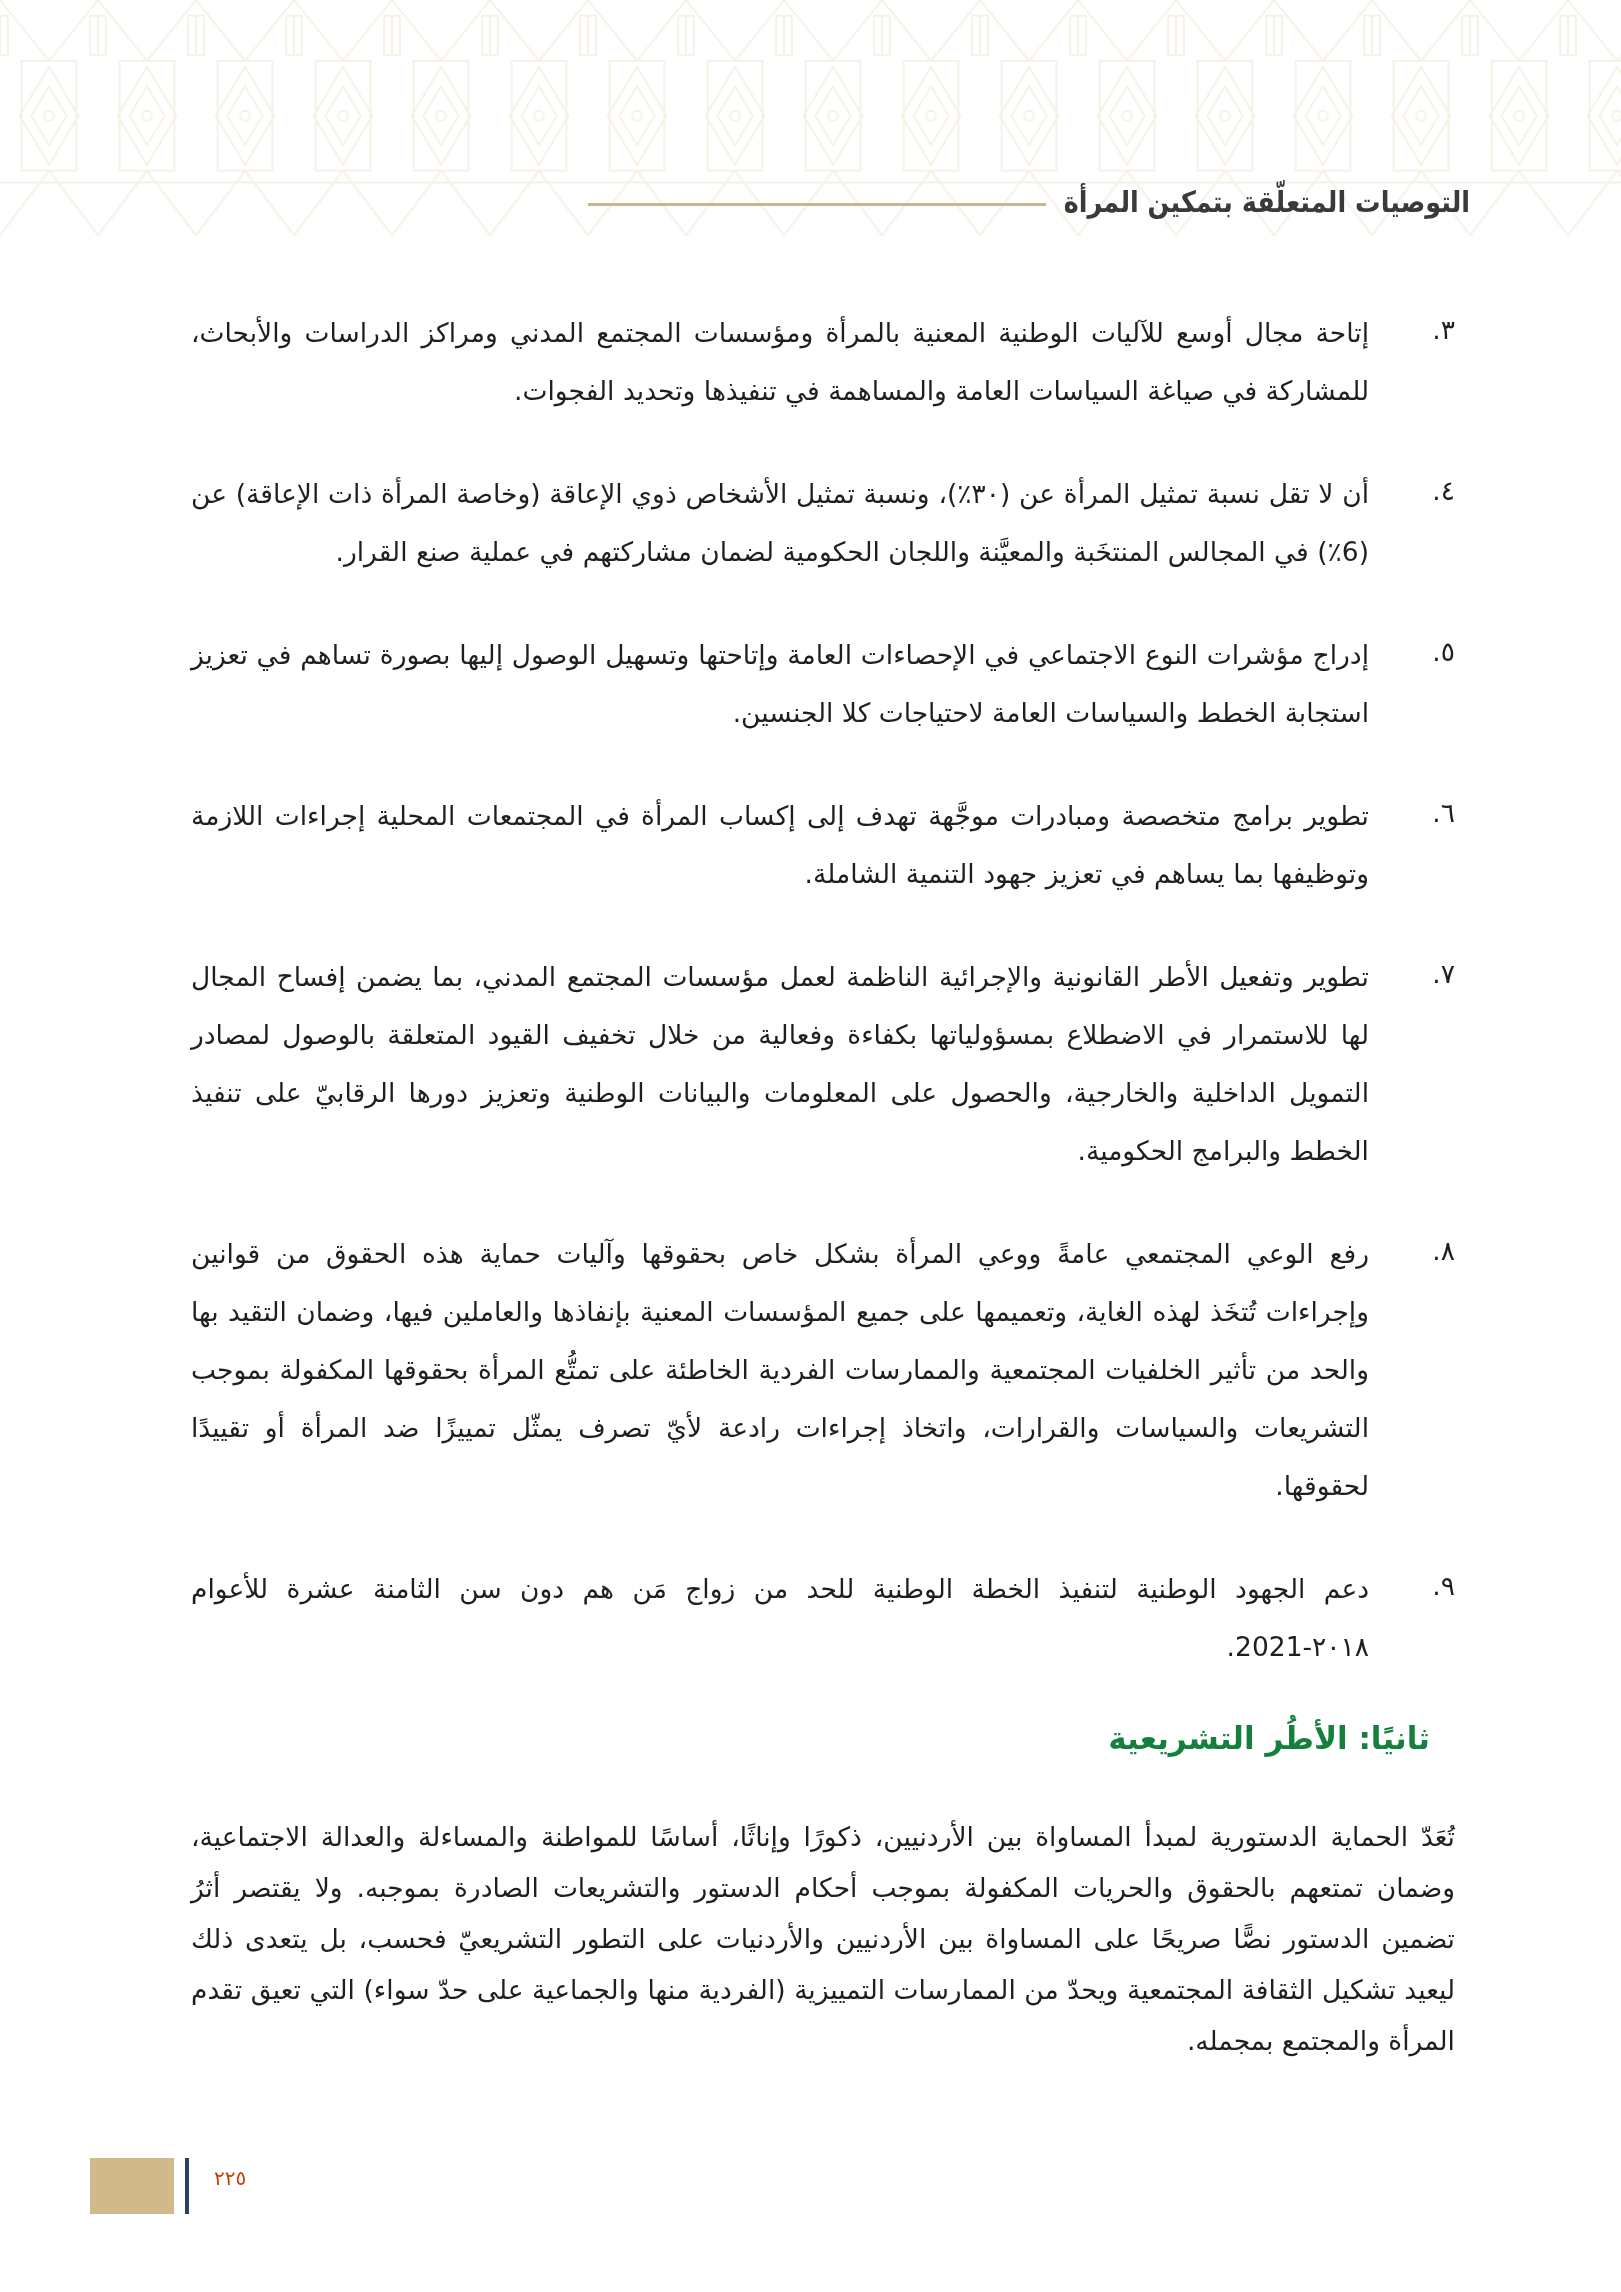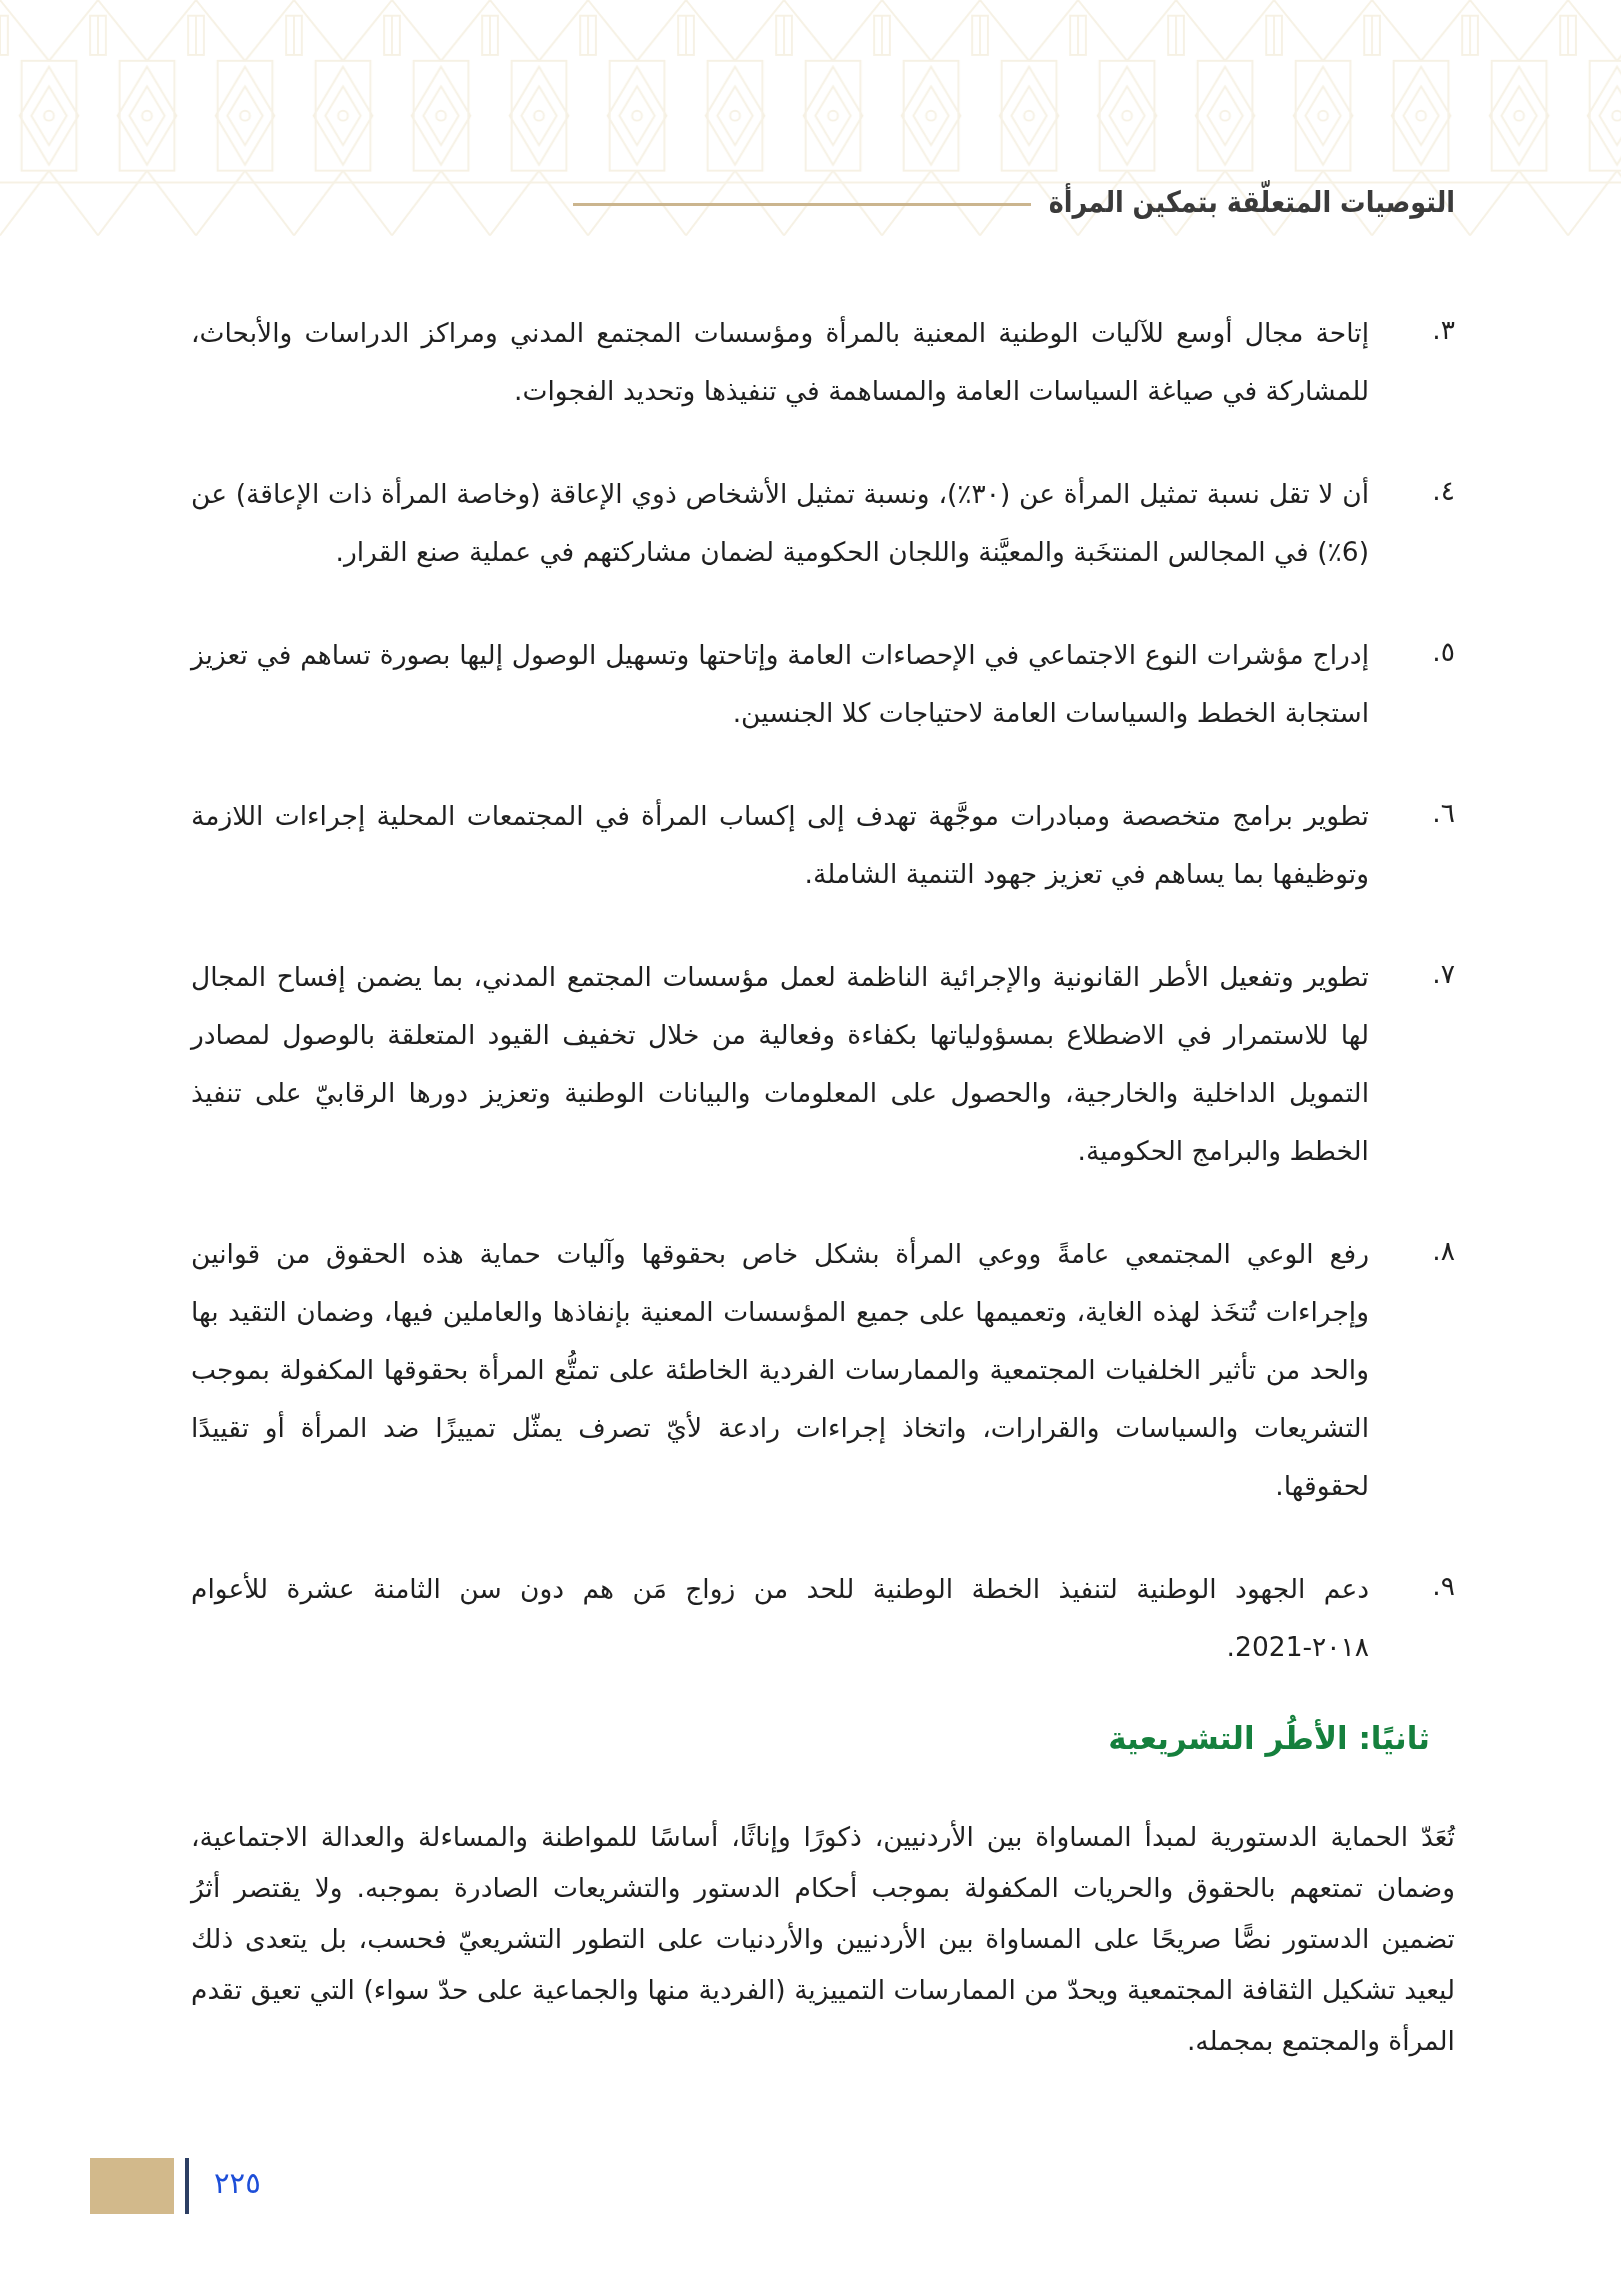--- a/index.html
+++ b/index.html
@@ -7,21 +7,21 @@
     width: 1621px; height: 2293px; position: relative; overflow: hidden;
     background: #ffffff;
     font-family: "DejaVu Sans", sans-serif;
     color: #1f1f1f;
   }
   .pattern {
     position: absolute; left: 0; top: 0; width: 1621px; height: 255px;
     opacity: 0.55;
   }
   .header {
-    position: absolute; top: 174px; left: 573px; width: 882px; height: 55px;
+    position: absolute; top: 174px; left: 588px; width: 882px; height: 55px;
     direction: rtl; display: flex; align-items: center; justify-content: flex-end;
   }
   .header-title {
     font-family: "DejaVu Sans", sans-serif; font-weight: bold;
     font-size: 25.5px; color: #3a3a3a; white-space: nowrap;
     transform: scaleY(1.15); letter-spacing: -0.5px;
   }
   .header-rule {
     flex: 1; height: 2.9px; background: #cbb58e; margin-right: 17.6px; margin-top: 5.9px;
   }
@@ -50,21 +50,21 @@
   }
   .footer-block {
     position: absolute; left: 90px; top: 2158px; width: 84px; height: 56px;
     background: #d2b98b;
   }
   .footer-rule {
     position: absolute; left: 185px; top: 2158px; width: 3.9px; height: 56px;
     background: #2c3e63;
   }
   .page-num {
-    position: absolute; left: 214px; top: 2166px; font-size: 29px; color: #1d4ed8;
+    position: absolute; left: 214px; top: 2166px; font-size: 20px; color: #c2410c;
   }
 </style>
 </head>
 <body>
 
 <svg class="pattern" viewBox="0 0 1654 260" preserveAspectRatio="none">
   <defs>
     <pattern id="geo" x="0" y="0" width="100" height="260" patternUnits="userSpaceOnUse">
       <g fill="none" stroke="#efe6cf" stroke-width="2">
         <rect x="22" y="62" width="56" height="112"></rect>

